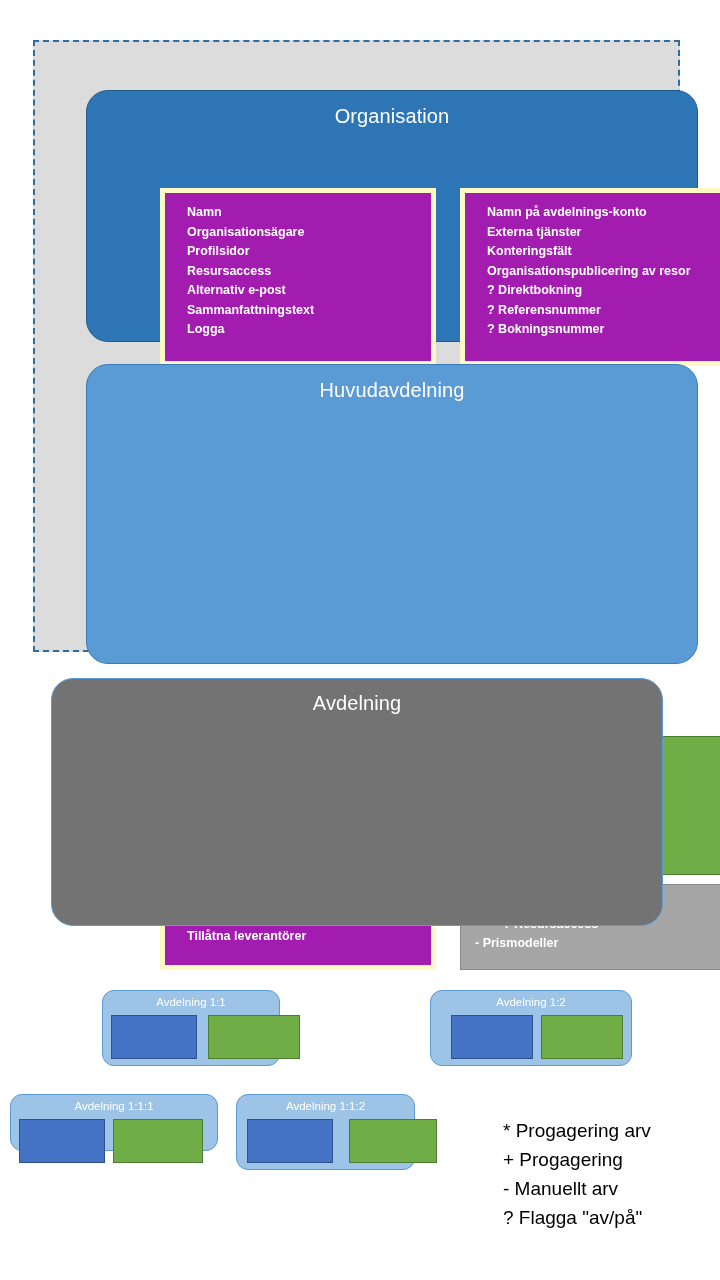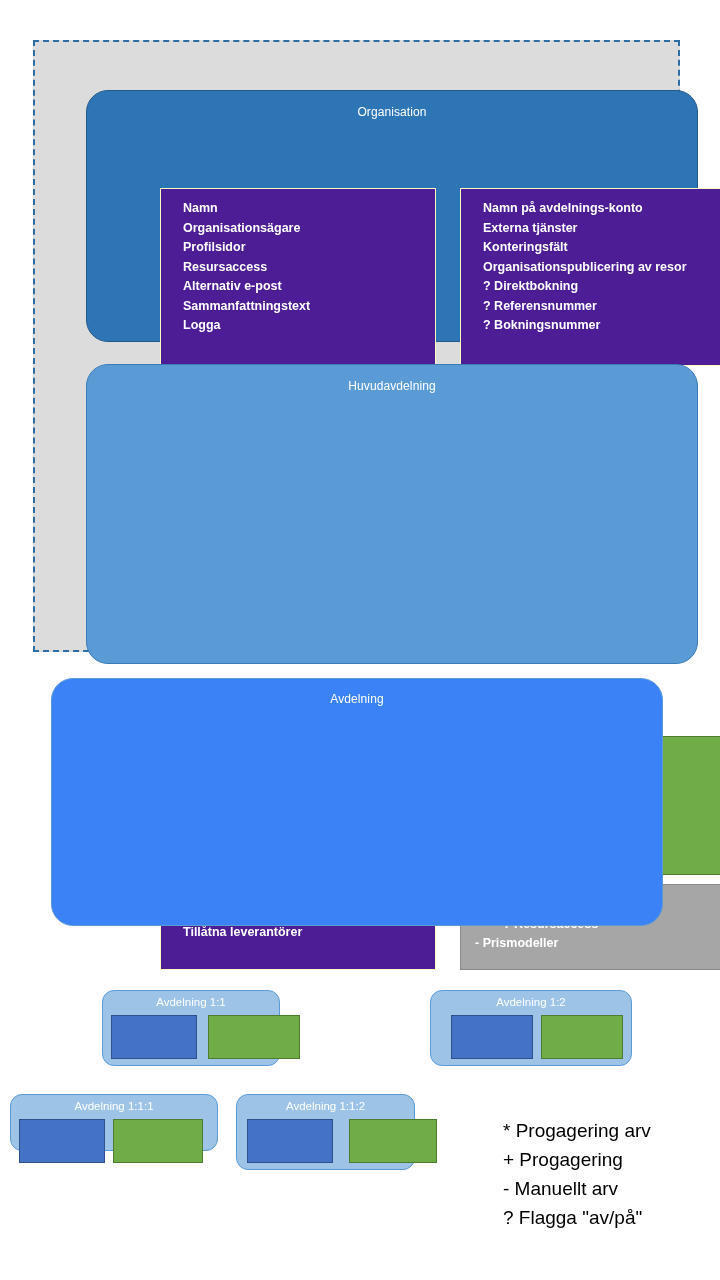--- a/index.html
+++ b/index.html
@@ -34,21 +34,21 @@
     border-radius: 22px;
     box-sizing: border-box;
     border: 1px solid #2E6CA4;
   }
   .section-title {
     position: absolute;
     left: 0;
     right: 0;
     text-align: center;
     color: #ffffff;
-    font-size: 12px;
+    font-size: 20px;
     font-weight: 400;
     letter-spacing: 0.1px;
   }
 
   
   #organisation-section {
     left: 51px;
     top: 48px;
     width: 612px;
     height: 252px;
@@ -67,34 +67,34 @@
     border-color: #3A7CB8;
   }
   #huvudavdelning-section .section-title { top: 14px; }
 
   
   #avdelning-section {
     left: 51px;
     top: 678px;
     width: 612px;
     height: 248px;
-    background: #3b82f6;
+    background: #737373;
     border-color: #5B9BD5;
   }
   #avdelning-section .section-title { top: 13px; }
 
   
   .panel {
     position: absolute;
     box-sizing: border-box;
     padding: 10px 0 10px 0;
   }
   .panel.blue {
-    background: #4c1d95;
-    border: 1px solid #fef9c3;
+    background: #a21caf;
+    border: 5px solid #fef9c3;
   }
   .panel.green {
     background: #70AD47;
     border: 1px solid #4E7D2F;
   }
   .panel.grey {
     background: #A6A6A6;
     border: 1px solid #8A8A8A;
   }
   .panel ul {

